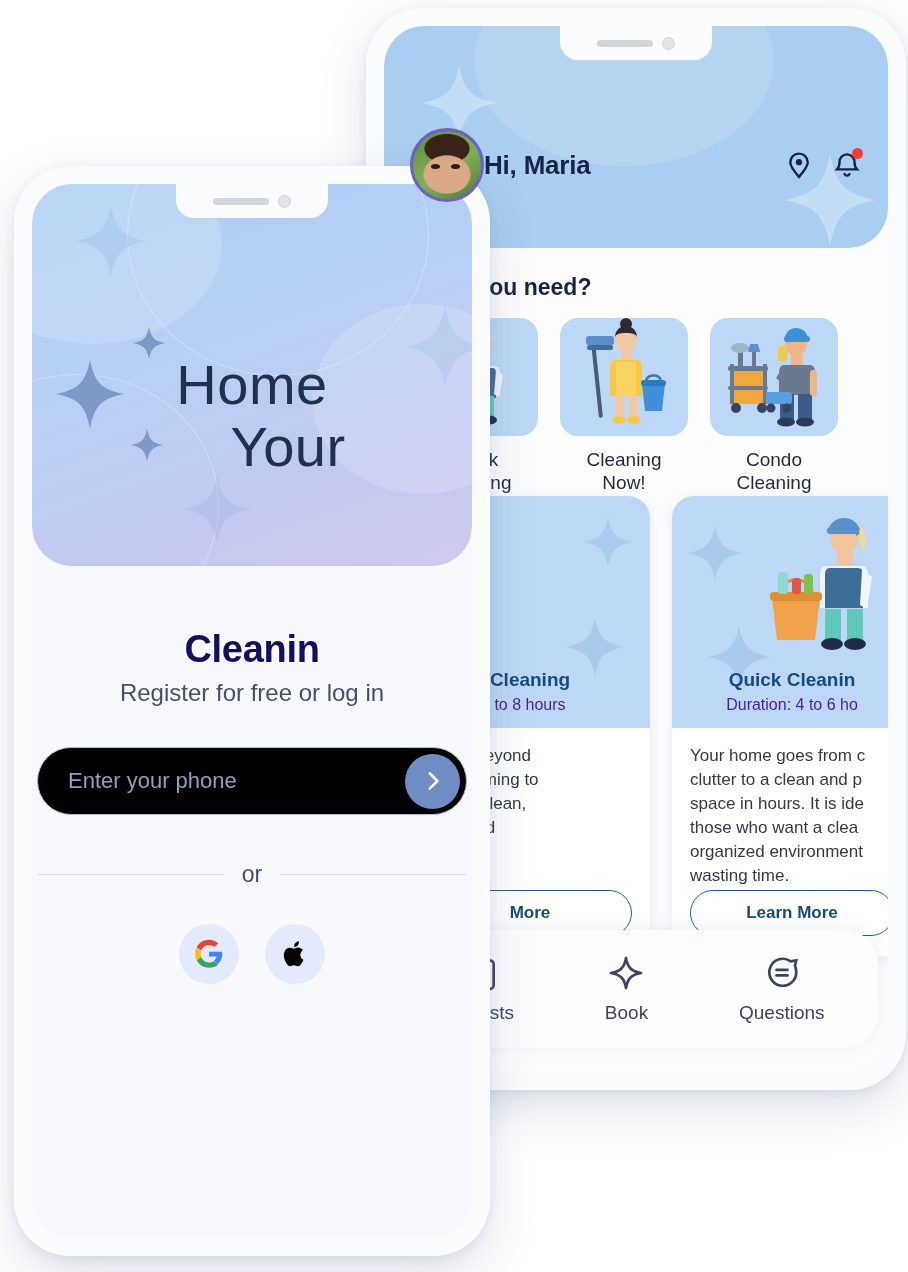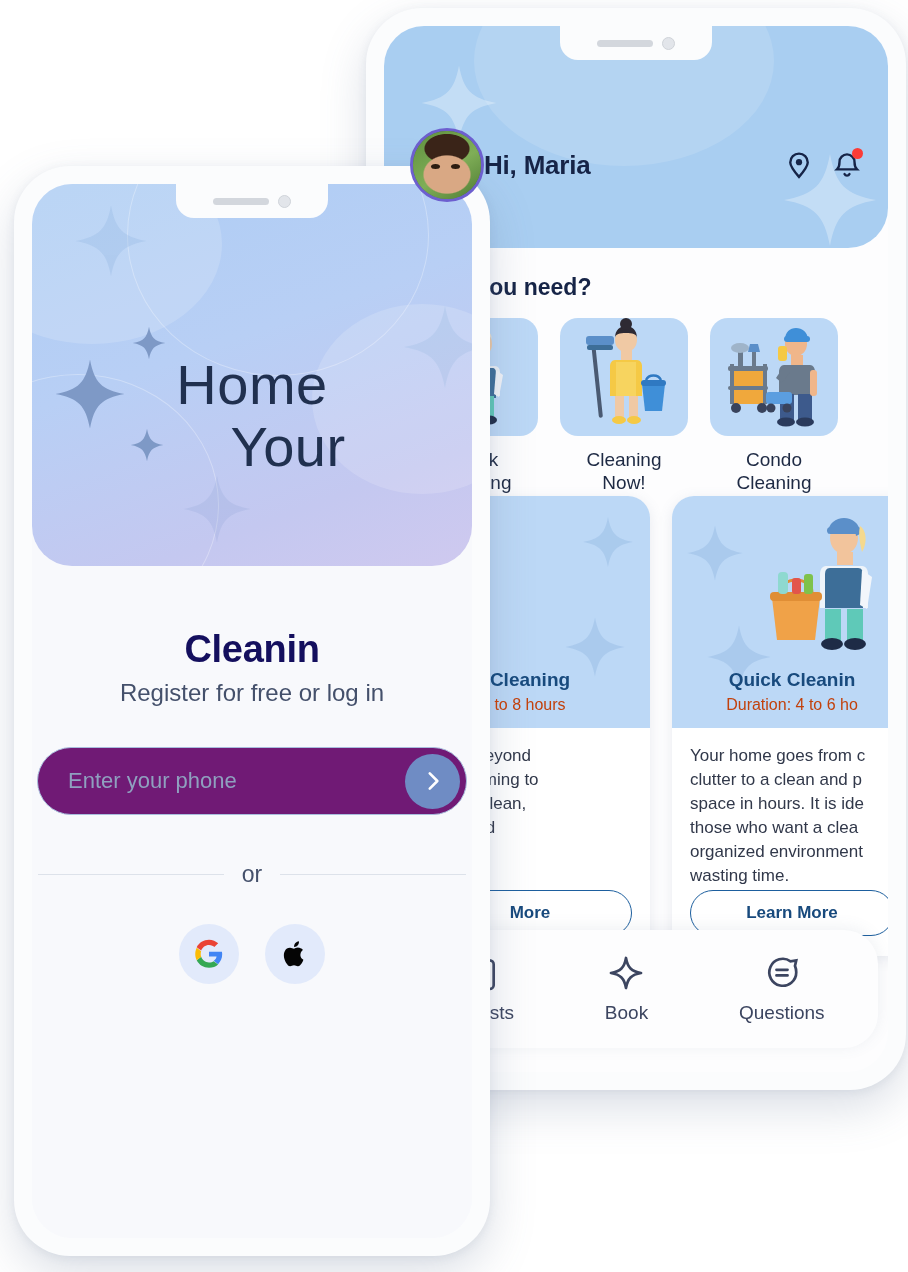--- a/index.html
+++ b/index.html
@@ -98,21 +98,21 @@
     box-shadow:0 3px 14px rgba(90,110,140,.13);overflow:hidden;
     display:flex;flex-direction:column;flex:0 0 auto;
   }
   .bcard-top{
     height:218px;background:#bcd8f6;position:relative;overflow:hidden;
     display:flex;flex-direction:column;justify-content:flex-end;
     padding:0 0 14px 0;text-align:center;
   }
   .bcard-top .star{position:absolute;opacity:.28;}
   .bcard-title{font-size:19px;font-weight:700;color:#184a7d;position:relative;z-index:3;white-space:nowrap;}
-  .bcard-dur{font-size:16px;color:#c2410c;margin-top:5px;position:relative;z-index:3;white-space:nowrap;}
+  .bcard-dur{font-size:16px;color:#4c1d95;margin-top:5px;position:relative;z-index:3;white-space:nowrap;}
   .bcard-body{
     padding:16px 18px 0 18px;font-size:17px;line-height:24px;color:#31384a;flex:1;
   }
   .bcard-foot{padding:0 18px 20px 18px;}
   .learn-btn{
     display:block;width:100%;box-sizing:border-box;height:46px;line-height:44px;
     border:1.6px solid #1d5f9e;border-radius:24px;background:#fff;
     color:#184a7d;font-size:17px;font-weight:700;text-align:center;
   }
 
@@ -161,21 +161,21 @@
   .fp-body{position:absolute;left:0;right:0;top:382px;bottom:0;background:#f8f9fc;}
   .welcome{
     text-align:center;margin-top:62px;font-size:38px;font-weight:700;color:#140f5e;
     letter-spacing:-.3px;
   }
   .subtitle{
     text-align:center;margin-top:8px;font-size:24px;color:#44506b;font-weight:400;
   }
   .phone-field{
     position:relative;margin:40px auto 0 auto;width:428px;height:66px;
-    border:1.6px solid #a9bedd;border-radius:34px;background:#701a75;
+    border:1.6px solid #a9bedd;border-radius:34px;background:#000000;
     display:flex;align-items:center;
   }
   .phone-input{
     border:0;background:transparent;outline:none;flex:1;
     padding:0 0 0 30px;font-size:22px;color:#7f90b0;
     font-family:"Liberation Sans","DejaVu Sans",sans-serif;
   }
   .phone-input::placeholder{color:#8fa0bf;opacity:1;}
   .go-btn{
     width:55px;height:55px;border-radius:50%;background:#6f8cc4;

